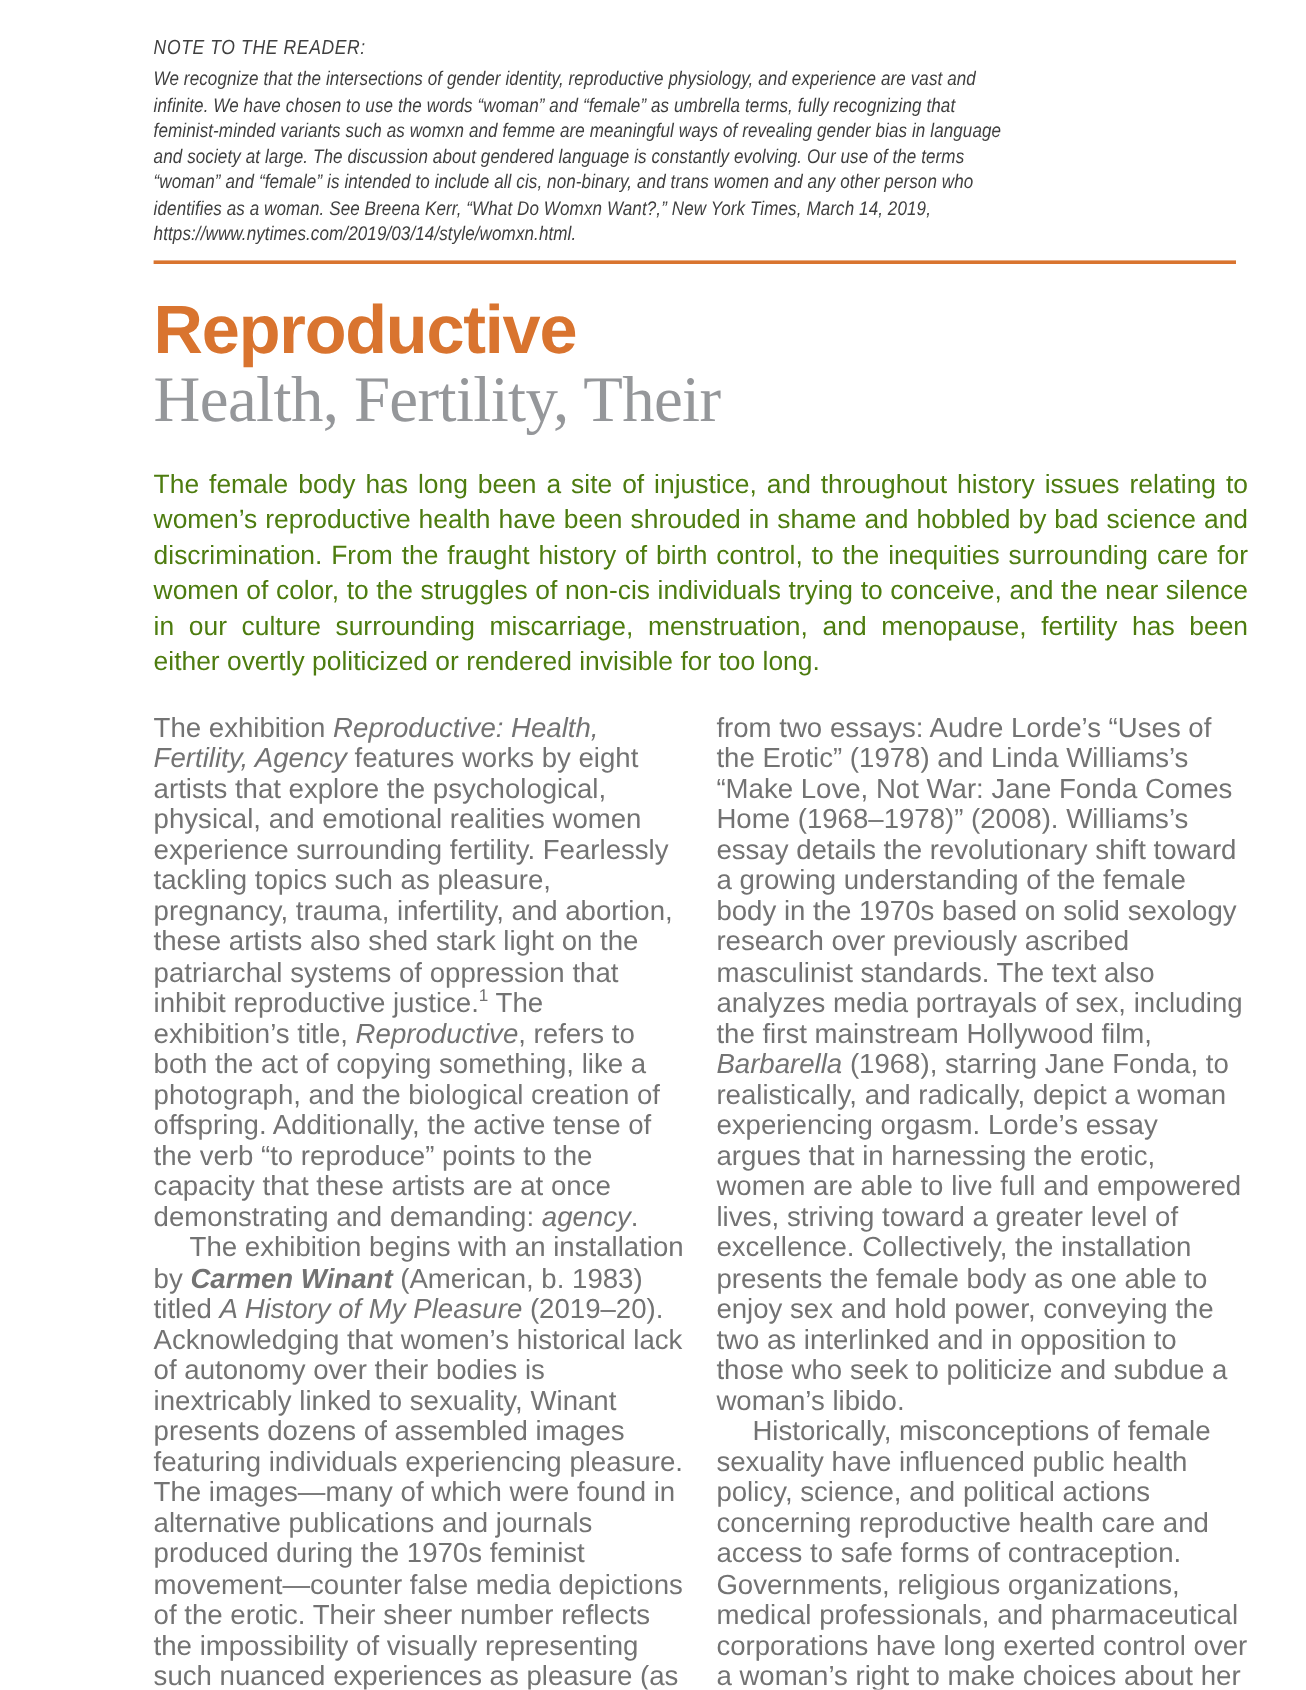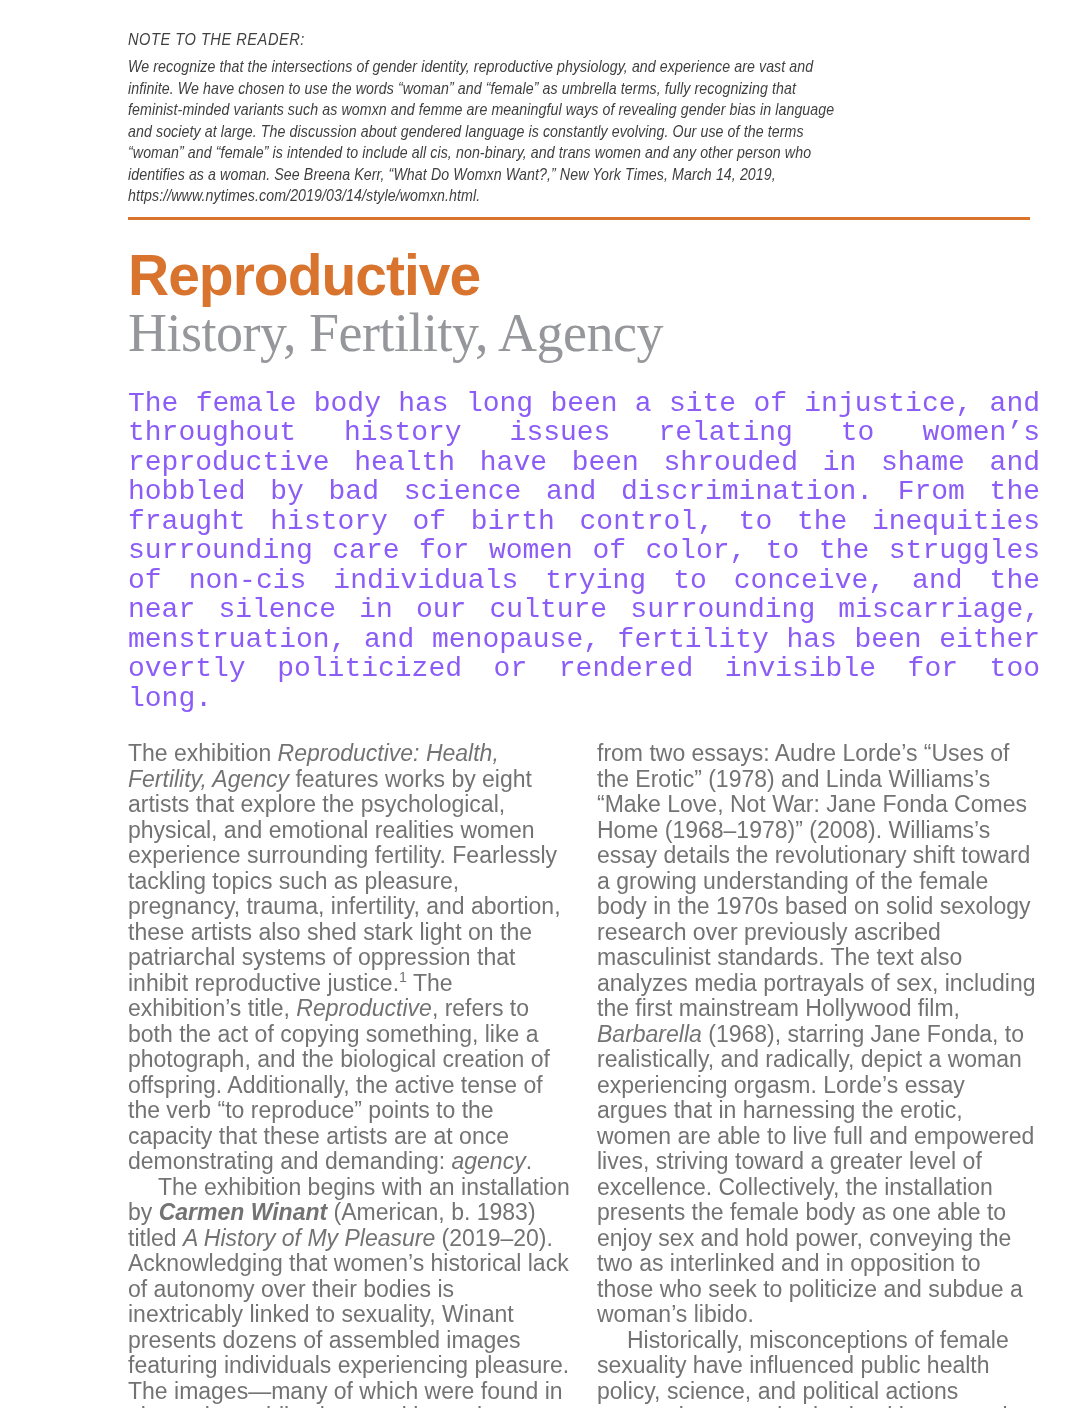--- a/index.html
+++ b/index.html
@@ -70,25 +70,24 @@
     font-weight: normal;
     font-size: 54px;
     line-height: 58px;
     letter-spacing: -0.5px;
     color: #95979a;
   }
   
   .lead {
     margin: 27px 0 0 0;
     width: 912px;
-    font-size: 28px;
+    font-size: 22px;
     line-height: 29.5px;
     text-align: justify;
-    color: #8b5cf6;
-    font-family: Liberation Mono, monospace;
+    color: #4d7c0f;
   }
   
   .columns {
     margin-top: 28px;
     display: flex;
     gap: 26px;
     width: 912px;
   }
   .column {
     flex: 1 1 0;
@@ -130,21 +129,21 @@
 “woman” and “female” is intended to include all cis, non-binary, and trans women and any other person who
 identifies as a woman. See Breena Kerr, “What Do Womxn Want?,” New York Times, March 14, 2019,
 https://www.nytimes.com/2019/03/14/style/womxn.html.</div>
     </div>
   </header>
 
   <div class="rule"></div>
 
   <h1 class="title">
     <span class="title-main">Reproductive</span>
-    <span class="title-sub">History, Fertility, Agency</span>
+    <span class="title-sub">Health, Fertility, Their</span>
   </h1>
 
   <p class="lead">The female body has long been a site of injustice, and throughout history issues relating to women’s reproductive health have been shrouded in shame and hobbled by bad science and discrimination. From the fraught history of birth control, to the inequities surrounding care for women of color, to the struggles of non-cis individuals trying to conceive, and the near silence in our culture surrounding miscarriage, menstruation, and menopause, fertility has been either overtly politicized or rendered invisible for too long.</p>
 
   <div class="columns">
     <div class="column">
       <p>The exhibition <em>Reproductive: Health, Fertility, Agency</em> features works by eight artists that explore the psychological, physical, and emotional realities women experience surrounding fertility. Fearlessly tackling topics such as pleasure, pregnancy, trauma, infertility, and abortion, these artists also shed stark light on the patriarchal systems of oppression that inhibit reproductive justice.<sup>1</sup> The exhibition’s title, <em>Reproductive</em>, refers to both the act of copying something, like a photograph, and the biological creation of offspring. Additionally, the active tense of the verb “to reproduce” points to the capacity that these artists are at once demonstrating and demanding: <em>agency</em>.</p>
       <p class="indent">The exhibition begins with an installation by <strong>Carmen Winant</strong> (American, b. 1983) titled <em>A History of My Pleasure</em> (2019–20). Acknowledging that women’s historical lack of autonomy over their bodies is inextricably linked to sexuality, Winant presents dozens of assembled images featuring individuals experiencing pleasure. The images—many of which were found in alternative publications and journals produced during the 1970s feminist movement—counter false media depictions of the erotic. Their sheer number reflects the impossibility of visually representing such nuanced experiences as pleasure (as well as other underrepresented transformative experiences women share, like childbirth) in a single photograph. Images are integrated with excerpts</p>
     </div>
     <div class="column">

